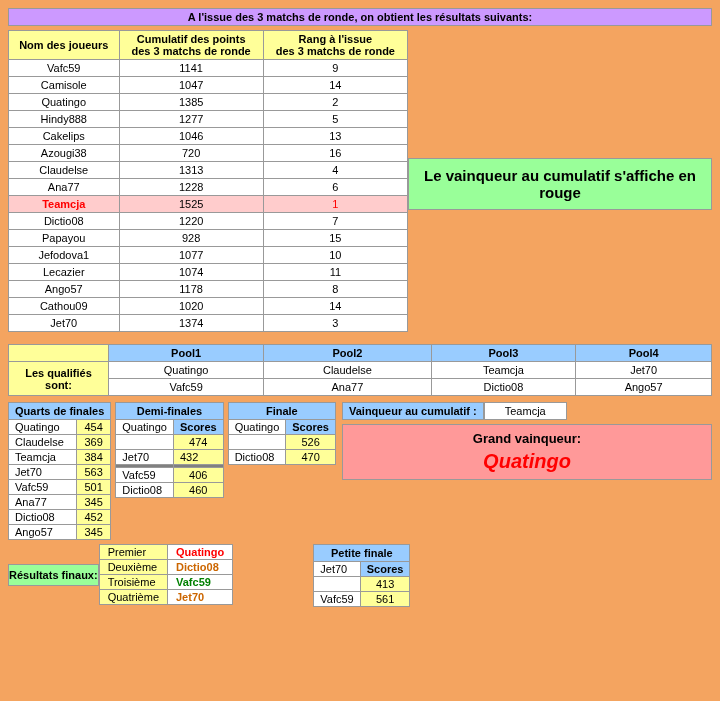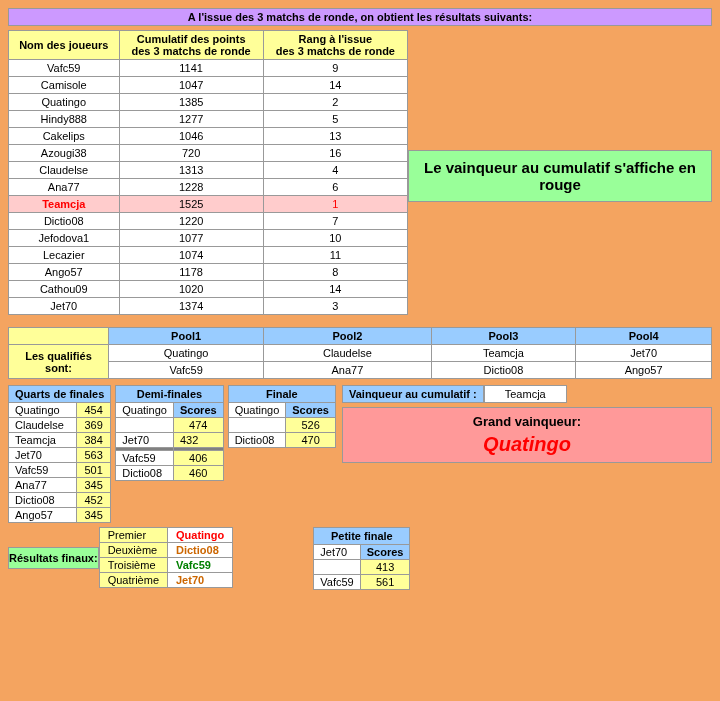--- a/index.html
+++ b/index.html
@@ -208,20 +208,25 @@
               <td class="player-name" style="color: red;">Teamcja</td>
               <td>1525</td>
               <td style="color: red;">1</td>
             </tr>
             <tr>
               <td class="player-name">Dictio08</td>
               <td>1220</td>
               <td>7</td>
             </tr>
             <tr>
+              <td class="player-name">Papayou</td>
+              <td>928</td>
+              <td>15</td>
+            </tr>
+            <tr>
               <td class="player-name">Jefodova1</td>
               <td>1077</td>
               <td>10</td>
             </tr>
             <tr>
               <td class="player-name">Lecazier</td>
               <td>1074</td>
               <td>11</td>
             </tr>
             <tr>

